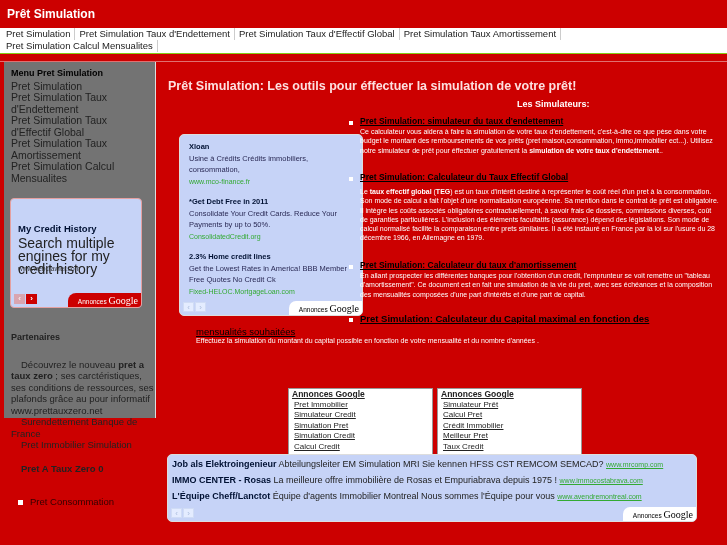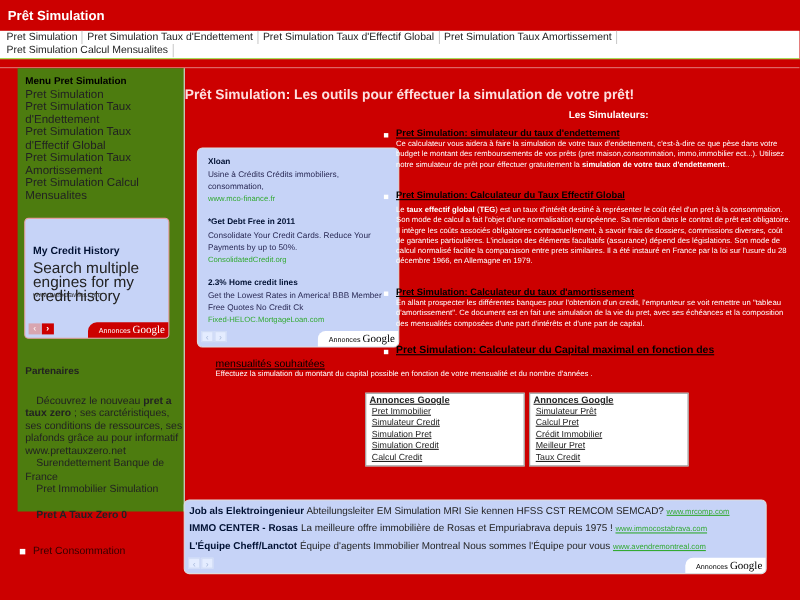--- a/index.html
+++ b/index.html
@@ -2,21 +2,21 @@
 <html><head>
 <meta charset="utf-8">
 <style>
   * { box-sizing: border-box; margin: 0; padding: 0; }
   body { width: 727px; height: 545px; overflow: hidden; background: #cc0000; font-family: "Liberation Sans", sans-serif; font-size: 10px; color: #000; position: relative; }
   .header { position: absolute; left: 0; top: 0; width: 727px; height: 43px; background: #cc0000; }
   .header .title { position: absolute; left: 7px; top: 7px; color: #fff; font-weight: bold; font-size: 12px; }
   .topnav { position: absolute; left: 0; top: 28px; width: 727px; height: 26px; background: #fff; border-bottom: 1px solid #84cc16; padding: 0 6px; font-size: 9.5px; line-height: 12px; color: #222; }
   .topnav span.item { display: inline-block; padding-right: 4px; margin-right: 4px; border-right: 1px solid #ccc; }
   .redbar { position: absolute; left: 0; top: 54px; width: 727px; height: 8px; background: #cc0000; border-bottom: 1px solid #e07070; }
-  .sidebar { position: absolute; left: 16px; top: 62px; width: 152px; height: 403px; background: #4d7c0f; border-right: 1px solid #ddd; }
+  .sidebar { position: absolute; left: 4px; top: 62px; width: 152px; height: 356px; background: #737373; border-right: 1px solid #ddd; }
   .sidebar .menu { padding: 4px 7px; font-size: 10px; line-height: 11.5px; }
   .sidebar .menu-title { font-weight: bold; font-size: 9px; margin-bottom: 1px; margin-top: 2px; }
   .sidebar .menu div.link { font-size: 10.5px; color: #222; }
   .ad-side { position: absolute; left: 6px; top: 136px; width: 132px; height: 110px; background: #c6d3f7; border: 1px solid #e5a0a0; border-radius: 4px; }
   .ad-side .ad-title { position: absolute; left: 7px; top: 24px; font-weight: bold; font-size: 9.5px; color: #001133; }
   .ad-side .ad-body { position: absolute; left: 7px; top: 38px; width: 120px; font-size: 14px; line-height: 13px; color: #222; }
   .ad-side .ad-url { position: absolute; left: 7px; top: 66px; font-size: 6.5px; color: #333; }
   .nav-arrows { position: absolute; left: 3px; bottom: 3px; }
   .nav-arrows span { display: inline-block; width: 11px; height: 10px; font-size: 8px; line-height: 10px; text-align: center; margin-right: 1px; color: #fff; }
   .arrow-prev { background: #d9a5b0; }
@@ -38,21 +38,21 @@
   .ad-main .ad-item .u { color: #33aa33; font-size: 7px; }
   .ad-main .nav-arrows span { background: #e4ecff; color: #aabbdd; border: 1px solid #d0dcf5; }
   .ad-main .ann-tag { background: #fff; color: #000; border-radius: 7px 0 4px 0; }
   .sim-item { position: absolute; left: 360px; width: 360px; color: #fff; font-size: 7px; line-height: 9.2px; }
   .sim-item .st { color: #000; text-decoration: underline; font-weight: bold; font-size: 8.5px; position: relative; display: block; margin-bottom: 1px; }
   .sim-item .st::before { content: ""; position: absolute; left: -11px; top: 4px; width: 4px; height: 4px; background: #fff; }
   .cap-title { position: absolute; left: 360px; top: 313px; width: 340px; font-weight: bold; font-size: 9.5px; color: #000; text-decoration: underline; }
   .cap-title::before { content: ""; position: absolute; left: -11px; top: 5px; width: 4px; height: 4px; background: #fff; }
   .cap-title2 { position: absolute; left: 196px; top: 326px; font-weight: normal; font-size: 9.5px; color: #000; text-decoration: underline; }
   .cap-body { position: absolute; left: 196px; top: 337px; font-size: 7px; color: #fff; }
-  .links-box { position: absolute; top: 357px; width: 145px; height: 67px; background: #fff; border: 1px solid #999; font-size: 8px; color: #222; line-height: 10.5px; padding: 0 3px; margin-left: 44px; }
+  .links-box { position: absolute; top: 388px; width: 145px; height: 67px; background: #fff; border: 1px solid #999; font-size: 8px; color: #222; line-height: 10.5px; padding: 0 3px; }
   .links-box .lh { font-weight: bold; text-decoration: underline; font-size: 8.5px; }
   .links-box .ll { padding-left: 2px; text-decoration: underline; }
   .ad-bottom { position: absolute; left: 167px; top: 454px; width: 530px; height: 68px; background: #c6d3f7; border: 1px solid #ddd; border-radius: 5px; }
   .ad-bottom .row { position: absolute; left: 4px; font-size: 9px; color: #222; white-space: nowrap; }
   .ad-bottom .row b { color: #001133; }
   .ad-bottom .row .u { color: #33aa33; font-size: 7px; text-decoration: underline; }
   .ad-bottom .nav-arrows span { background: #e4ecff; color: #aabbdd; border: 1px solid #d0dcf5; }
   .ad-bottom .ann-tag { background: #fff; color: #000; border-radius: 7px 0 4px 0; }
 </style>
 </head>

